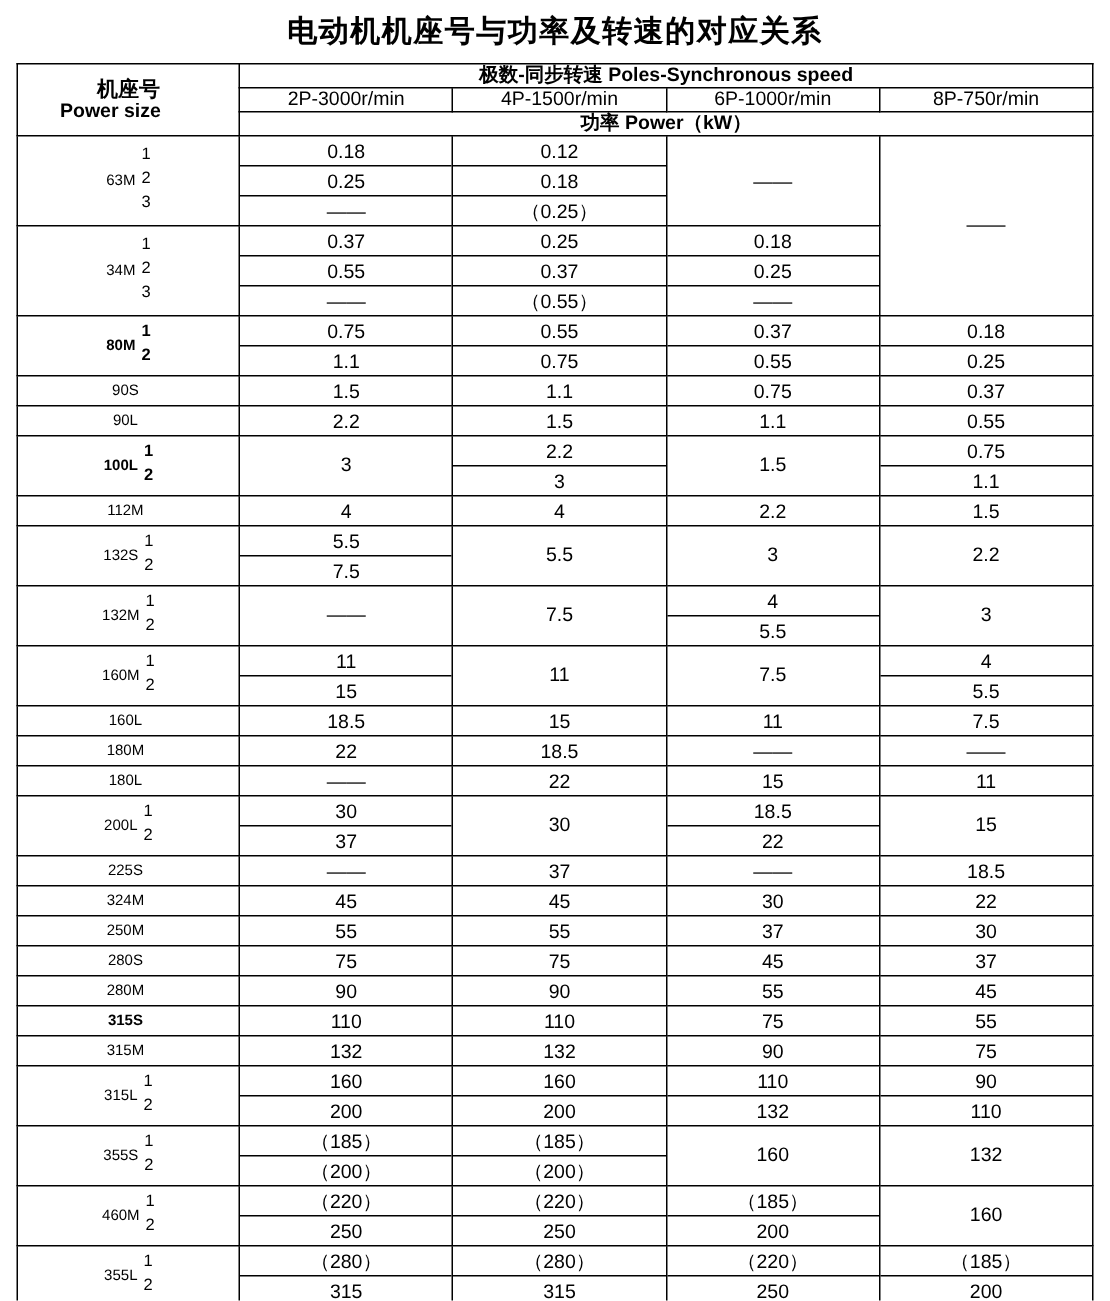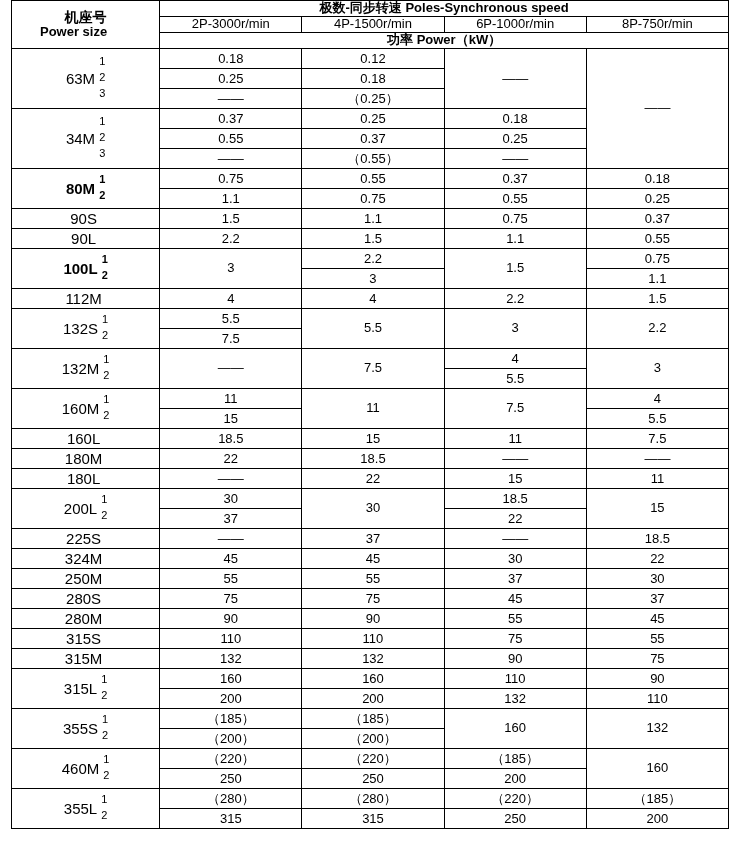--- a/index.html
+++ b/index.html
@@ -64,21 +64,21 @@
     padding: 3px 0;
   }
   
   .fs-wrap {
     display: flex;
     align-items: center;
     justify-content: center;
     height: 100%;
   }
   .fs-name {
-    font-size: 15px;
+    font-size: 10px;
     padding-right: 4px;
   }
   .fs-nums {
     display: flex;
     flex-direction: column;
     font-size: 11px;
     line-height: 1.45;
   }
   .cellrow {
     display: flex;
@@ -92,20 +92,21 @@
   td.stack { padding: 0; }
   td.stack .cellrow > div { font-size: 13px; }
   col.c0 { width: 148px; }
   col.c1, col.c2, col.c3, col.c4 { width: 142px; }
 </style>
 </head>
 <body>
 
 <div class="page">
 
+  <div class="title">电动机机座号与功率及转速的对应关系</div>
 
   <table class="main">
     <colgroup>
       <col class="c0">
         <col class="c1">
         <col class="c2">
         <col class="c3">
         <col class="c4">
     </colgroup>
     <tbody id="table-body">
@@ -683,21 +684,21 @@
               <div class="sub" style="height: 19px; line-height: 19px;">55</div>
             </div>
           </td>
           <td class="stack">
             <div class="cellrow">
               <div class="sub" style="height: 19px; line-height: 19px;">45</div>
             </div>
           </td>
         </tr>
         <tr>
-          <td style="height: 19px;">
+          <td style="height: 19px; font-weight: bold;">
             <div class="fs-wrap">
               <span class="fs-name">315S</span>
             </div>
           </td>
           <td class="stack">
             <div class="cellrow">
               <div class="sub" style="height: 19px; line-height: 19px;">110</div>
             </div>
           </td>
           <td class="stack">

